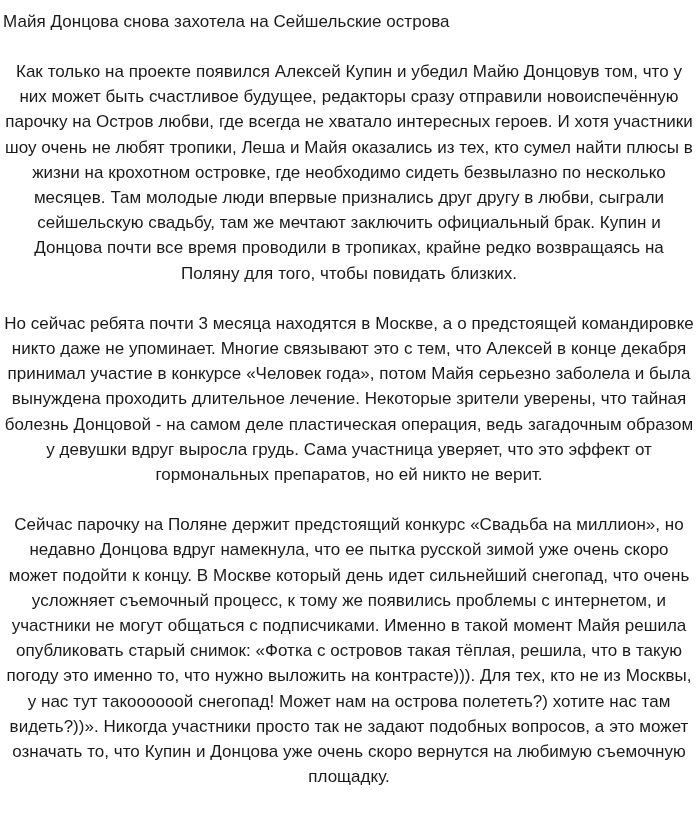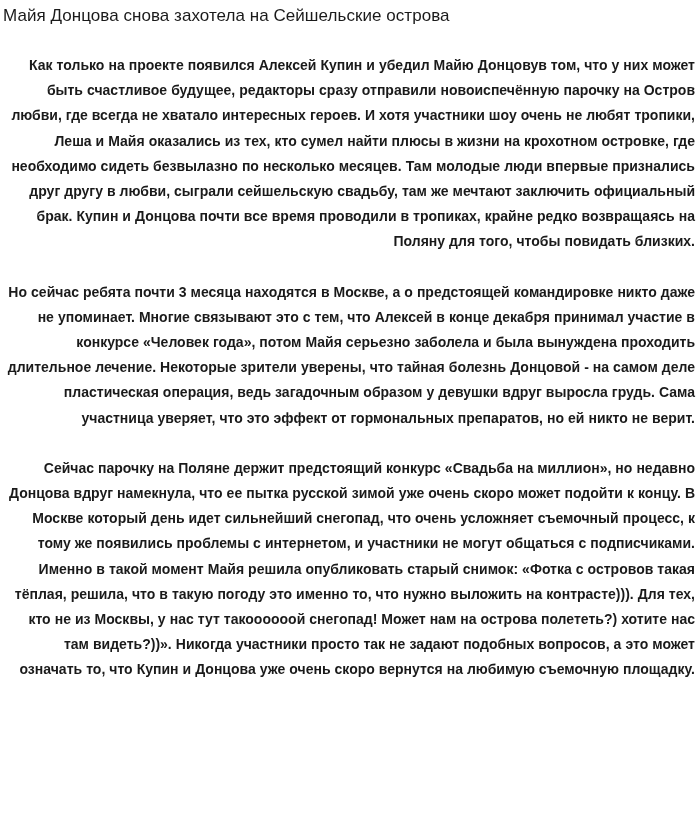--- a/index.html
+++ b/index.html
@@ -19,37 +19,37 @@
     box-sizing: border-box;
     width: 699px;
     padding: 0px 4px 0px 3px;
   }
   .article-title {
     font-size: 17px;
     line-height: 25px;
     font-weight: 400;
     color: #1a1a1a;
     margin: 0;
-    padding-top: 3px;
+    padding-top: 9px;
     letter-spacing: 0.05px;
     white-space: nowrap;
   }
   .article-body {
     margin: 0;
     padding: 0;
   }
   .article-paragraph {
-    font-size: 14px;
+    font-size: 17px;
     line-height: 25.2px;
-    font-weight: 700;
+    font-weight: 400;
     color: #1a1a1a;
     margin: 0;
     letter-spacing: 0.01px;
     word-spacing: 0.1px;
-    text-align: right;
+    text-align: center;
   }
   .para-gap {
     height: 25px;
   }
 </style>
 </head>
 <body>
 
 <div id="article">
 

